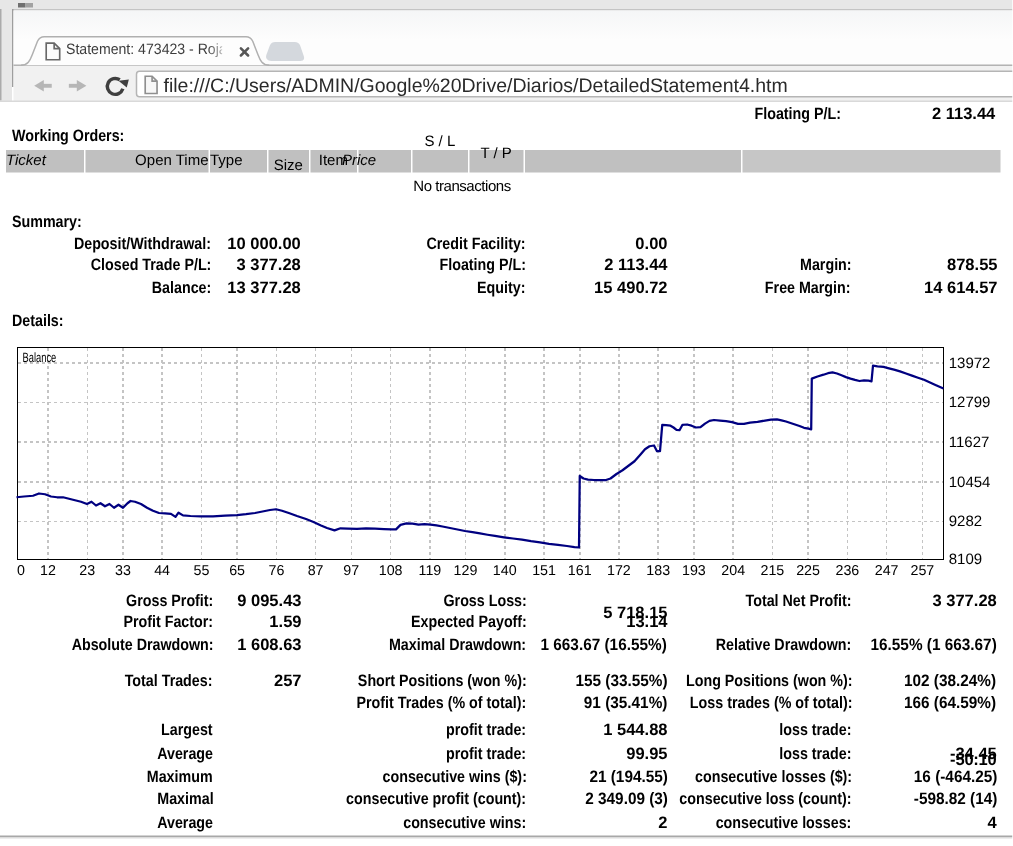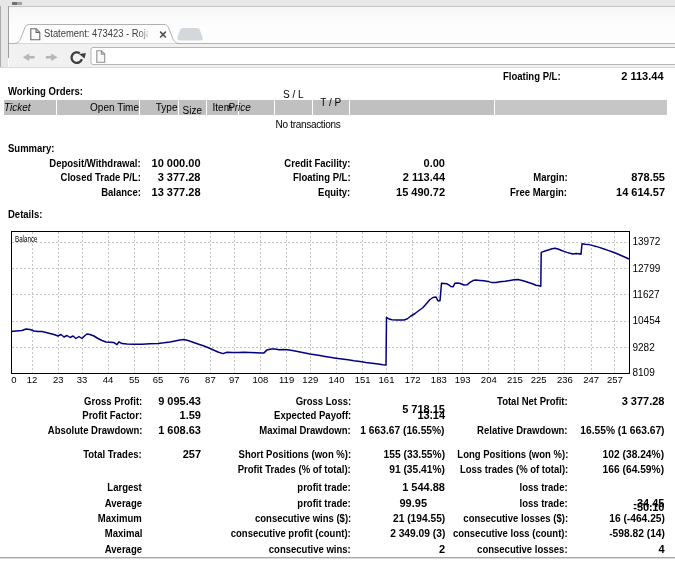--- a/index.html
+++ b/index.html
@@ -65,41 +65,42 @@
 
   <rect x="91" y="47.5" width="590" height="17" rx="2" fill="#ffffff" stroke="#b5b5b5" stroke-width="1"></rect>
 
   <g stroke="#8f8f8f" fill="#f7f7f7" stroke-width="1.1">
     <path d="M96.8,50.8 h4.6 l3.3,3.3 v8.2 h-7.9 z"></path>
     <path d="M101.4,50.8 v3.3 h3.3" fill="none"></path>
   </g>
 </svg>
 <div class="abs" style="left:44px;top:28px;width:111px;overflow:hidden;font-size:10px;color:#3c3c3c;
 transform:scaleX(0.94);transform-origin:0 50%;-webkit-mask-image:linear-gradient(90deg,#000 100px,rgba(0,0,0,0) 116px);">Statement: 473423 - Rojas</div>
+<div class="abs" style="left:109px;top:49px;font-size:13px;color:#2a2a2a;">file:///C:/Users/ADMIN/Google%20Drive/Diarios/DetailedStatement4.htm</div>
 
 <div class="b" style="top:69.5px;right:114.5px;">Floating P/L:</div>
 <div class="b v" style="top:69.5px;right:11.5px;">2 113.44</div>
 
 <div class="b bl" style="top:85px;left:8px;">Working Orders:</div>
 
 <div class="abs" style="left:4px;top:100px;height:14.5px;">
   <div style="position:absolute;left:0;top:0;height:14.5px;background:#c0c0c0;width:51.5px;"></div>
   <div style="position:absolute;left:52.5px;top:0;height:14.5px;background:#c0c0c0;width:82.5px;"></div>
   <div style="position:absolute;left:136px;top:0;height:14.5px;background:#c0c0c0;width:37.5px;"></div>
   <div style="position:absolute;left:174.5px;top:0;height:14.5px;background:#c0c0c0;width:27.5px;"></div>
   <div style="position:absolute;left:203px;top:0;height:14.5px;background:#c0c0c0;width:30.5px;"></div>
   <div style="position:absolute;left:234.5px;top:0;height:14.5px;background:#c0c0c0;width:35.5px;"></div>
   <div style="position:absolute;left:271px;top:0;height:14.5px;background:#c0c0c0;width:36.5px;"></div>
   <div style="position:absolute;left:308.5px;top:0;height:14.5px;background:#c0c0c0;width:36.5px;"></div>
   <div style="position:absolute;left:346px;top:0;height:14.5px;background:#c0c0c0;width:144px;"></div>
   <div style="position:absolute;left:491px;top:0;height:14.5px;background:#c6c6c6;width:172px;"></div>
 </div>
 <div class="n" style="top:101.5px;left:4px;width:51.5px;text-align:left;font-style:italic;">Ticket</div>
 <div class="n" style="top:101.5px;left:56.5px;width:82.5px;text-align:right;">Open Time</div>
-<div class="n" style="top:101.5px;left:140px;width:37.5px;text-align:right;">Type</div>
+<div class="n" style="top:101.5px;left:140px;width:37.5px;text-align:left;">Type</div>
 <div class="n" style="top:105px;left:178.5px;width:27.5px;text-align:center;">Size</div>
 <div class="n" style="top:101.5px;left:207px;width:30.5px;text-align:center;">Item</div>
 <div class="n" style="top:101.5px;left:228px;width:35.5px;font-style:italic;">Price</div>
 <div class="n" style="top:89px;left:275px;width:36.5px;text-align:center;">S / L</div>
 <div class="n" style="top:97px;left:312.5px;width:36.5px;text-align:center;">T / P</div>
 
 <div class="abs" style="top:118.5px;left:0;width:616px;text-align:center;font-size:10px;color:#000;letter-spacing:-0.3px;">No transactions</div>
 
 <div class="b bl" style="top:142px;left:8px;">Summary:</div>
 <div class="b" style="top:156.5px;right:534.5px;">Deposit/Withdrawal:</div>
@@ -219,21 +220,21 @@
 <div class="b" style="top:462.5px;right:107px;">Loss trades (% of total):</div>
 <div class="b vp" style="top:462.5px;right:10.5px;">166 (64.59%)</div>
 
 <div class="b" style="top:481px;right:533px;">Largest</div>
 <div class="b" style="top:481px;right:324px;">profit trade:</div>
 <div class="b v" style="top:481px;right:230px;">1 544.88</div>
 <div class="b" style="top:481px;right:107px;">loss trade:</div>
 <div class="b v" style="top:481px;right:10.5px;margin-top:20px;">-50.10</div>
 <div class="b" style="top:497px;right:533px;">Average</div>
 <div class="b" style="top:497px;right:324px;">profit trade:</div>
-<div class="b v" style="top:497px;right:248px;">99.95</div>
+<div class="b v" style="top:497px;right:230px;">99.95</div>
 <div class="b" style="top:497px;right:107px;">loss trade:</div>
 <div class="b v" style="top:497px;right:10.5px;">-34.45</div>
 <div class="b" style="top:512px;right:533px;">Maximum</div>
 <div class="b" style="top:512px;right:324px;">consecutive wins ($):</div>
 <div class="b vp" style="top:512px;right:230px;">21 (194.55)</div>
 <div class="b" style="top:512px;right:107px;">consecutive losses ($):</div>
 <div class="b vp" style="top:512px;right:10.5px;">16 (-464.25)</div>
 <div class="b" style="top:527px;right:533px;">Maximal</div>
 <div class="b" style="top:527px;right:324px;">consecutive profit (count):</div>
 <div class="b vp" style="top:527px;right:230px;">2 349.09 (3)</div>

